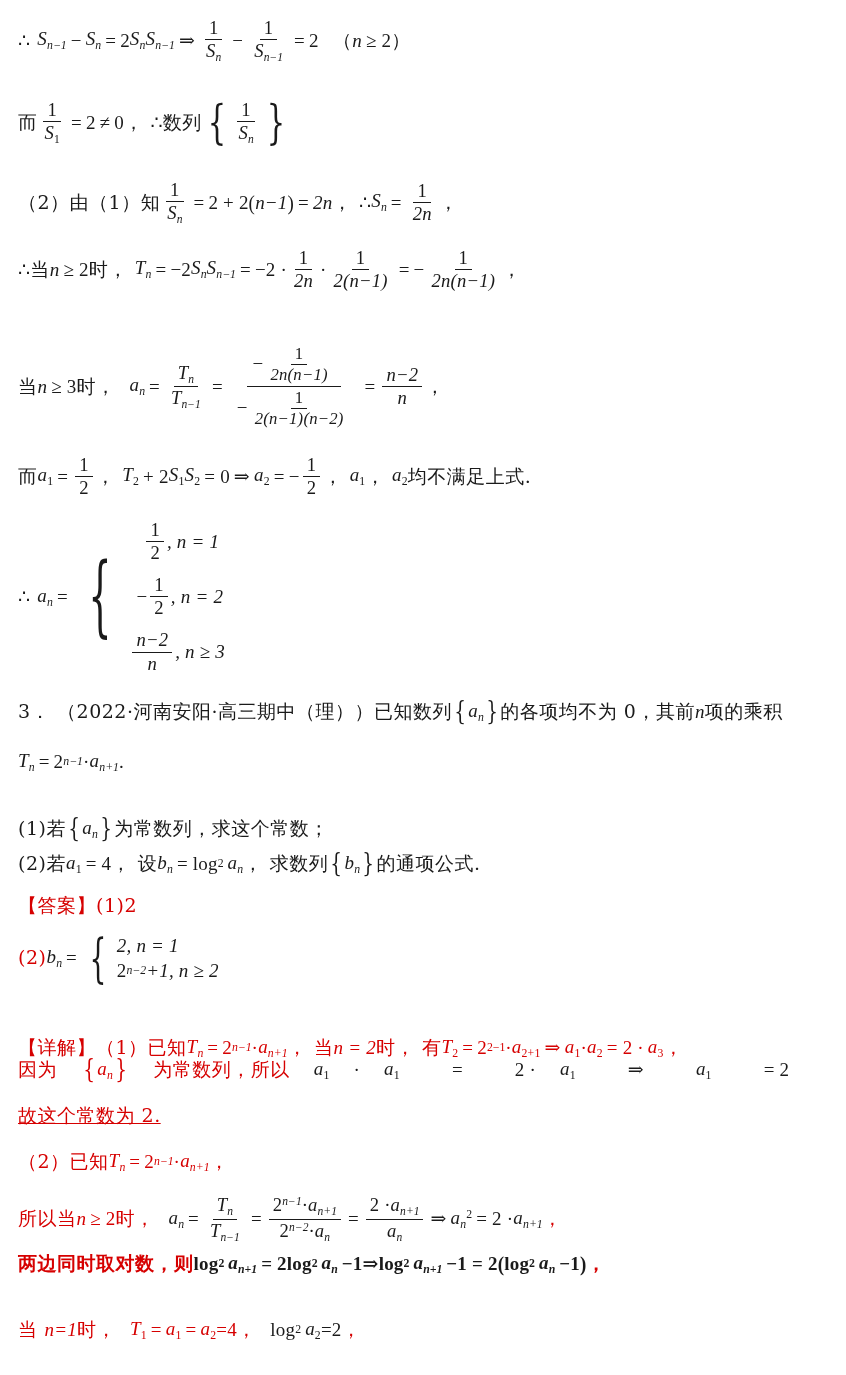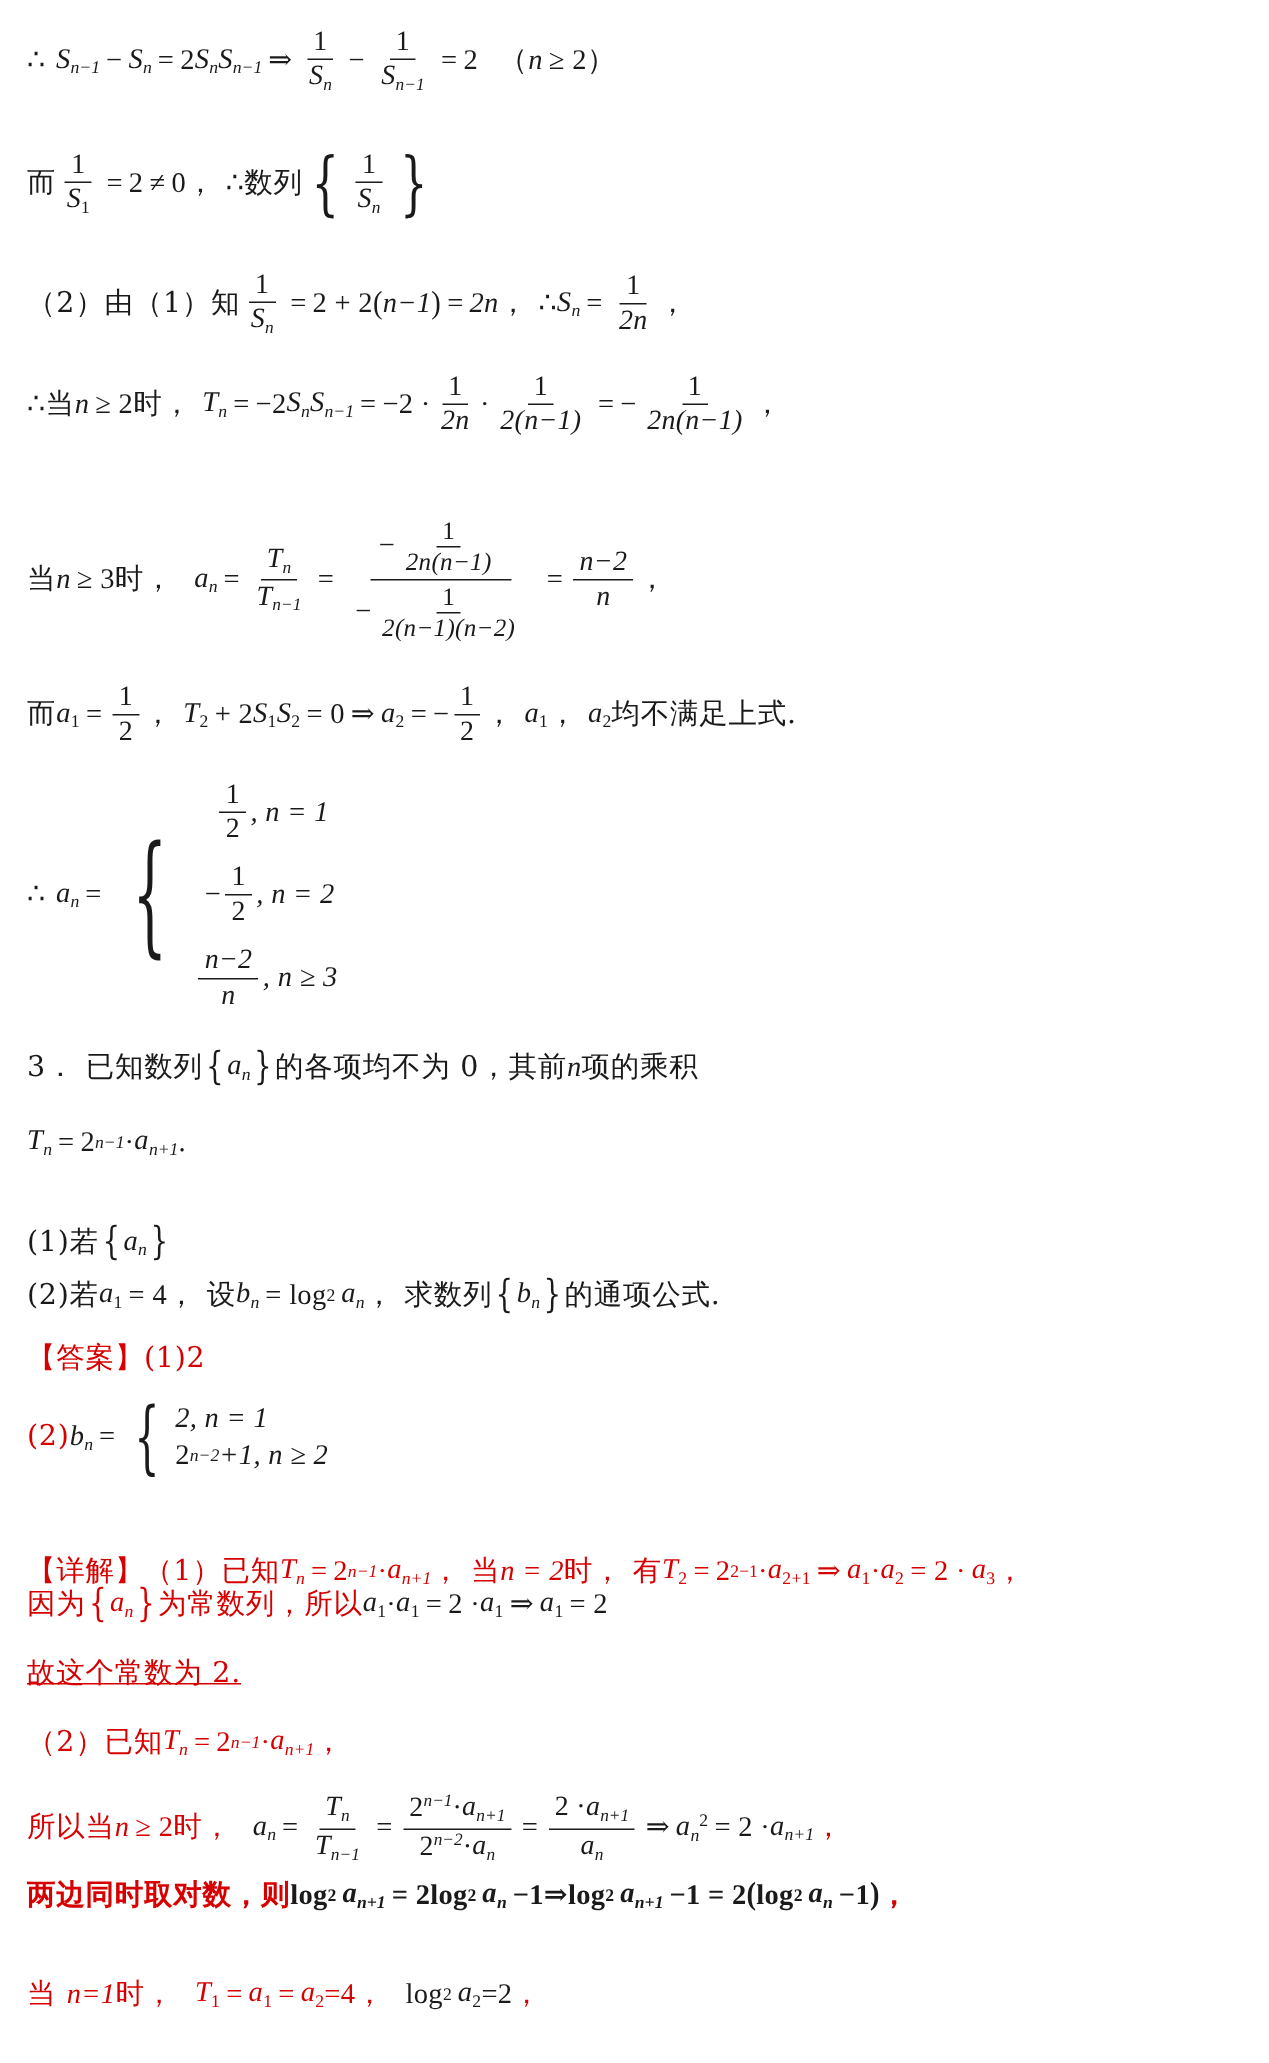--- a/index.html
+++ b/index.html
@@ -417,20 +417,21 @@
             </span>
           <span class="m">, n ≥ 3</span>
         </span>
       </span>
     </span>
   </div>
 
   <div class="line blk" style="top:700px;">
     <span class="cnserif">3．</span>
       <span class="sp"></span>
+    <span class="cnserif">（2022·河南安阳·高三期中（理））</span>
     <span class="cnserif">已知数列</span>
     <span class="brace-set brace-small">
       <span class="bl">{</span>
         <span class="m"><span>a</span><span class="sub">n</span></span>
         <span class="br">}</span>
     </span>
     <span class="cnserif">的各项均不为 0，其前</span>
     <span class="m">n</span>
     <span class="cnserif">项的乘积</span>
   </div>
@@ -447,20 +448,21 @@
     <span class="m up">.</span>
   </div>
 
   <div class="line blk" style="top:817px;">
     <span class="cnserif">(1)若</span>
     <span class="brace-set brace-small">
       <span class="bl">{</span>
         <span class="m"><span>a</span><span class="sub">n</span></span>
         <span class="br">}</span>
     </span>
+    <span class="cnserif">为常数列，求这个常数；</span>
   </div>
 
   <div class="line blk" style="top:852px;">
     <span class="cnserif">(2)若</span>
     <span class="m"><span>a</span><span class="subn">1</span></span>
     <span class="opsp"></span>
       <span class="m up">= 4</span>
     <span class="cnserif">，</span>
       <span class="sp"></span>
     <span class="cnserif">设</span>
@@ -540,21 +542,21 @@
     <span class="m red"><span>a</span><span class="subn">1</span></span>
     <span class="m up red">·</span>
     <span class="m red"><span>a</span><span class="subn">2</span></span>
     <span class="opsp"></span>
       <span class="m up red">= 2 ·</span>
       <span class="opsp"></span>
     <span class="m red"><span>a</span><span class="subn">3</span></span>
     <span class="cnserif red">，</span>
   </div>
 
-  <div class="line" style="top:1058px;">
+  <div class="line" style="top:1058px;gap:24px;">
     <span class="cnserif red">因为</span>
     <span class="brace-set brace-small red">
       <span class="bl">{</span>
         <span class="m"><span>a</span><span class="sub">n</span></span>
         <span class="br">}</span>
     </span>
     <span class="cnserif red">为常数列，所以</span>
     <span class="m blk"><span>a</span><span class="subn">1</span></span>
     <span class="m up blk">·</span>
     <span class="m blk">a<span class="subn">1</span></span>

